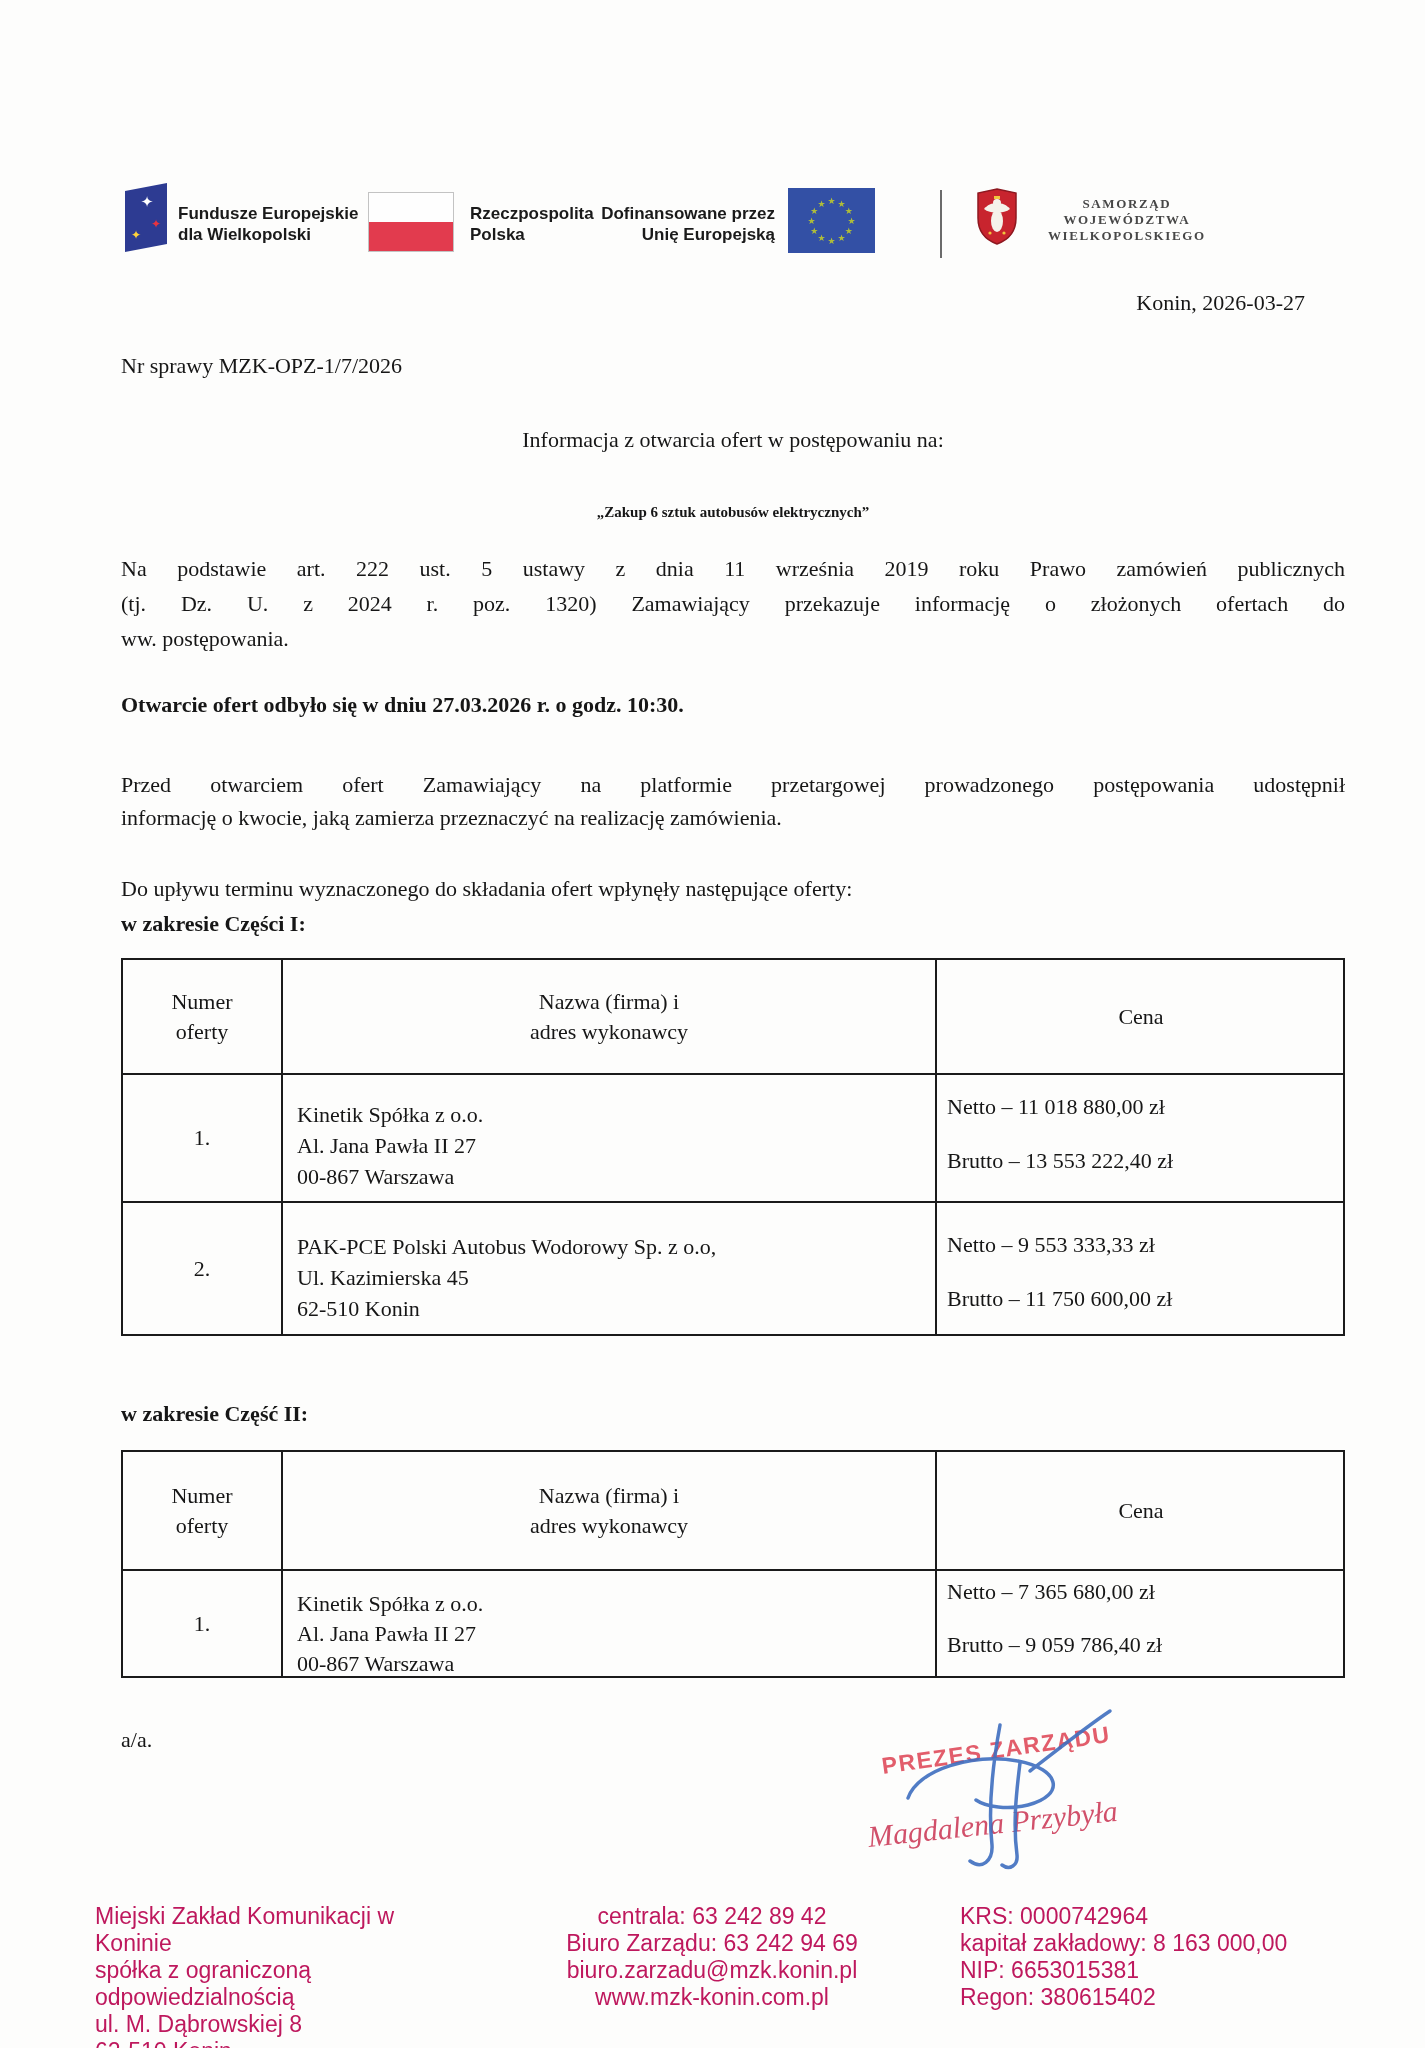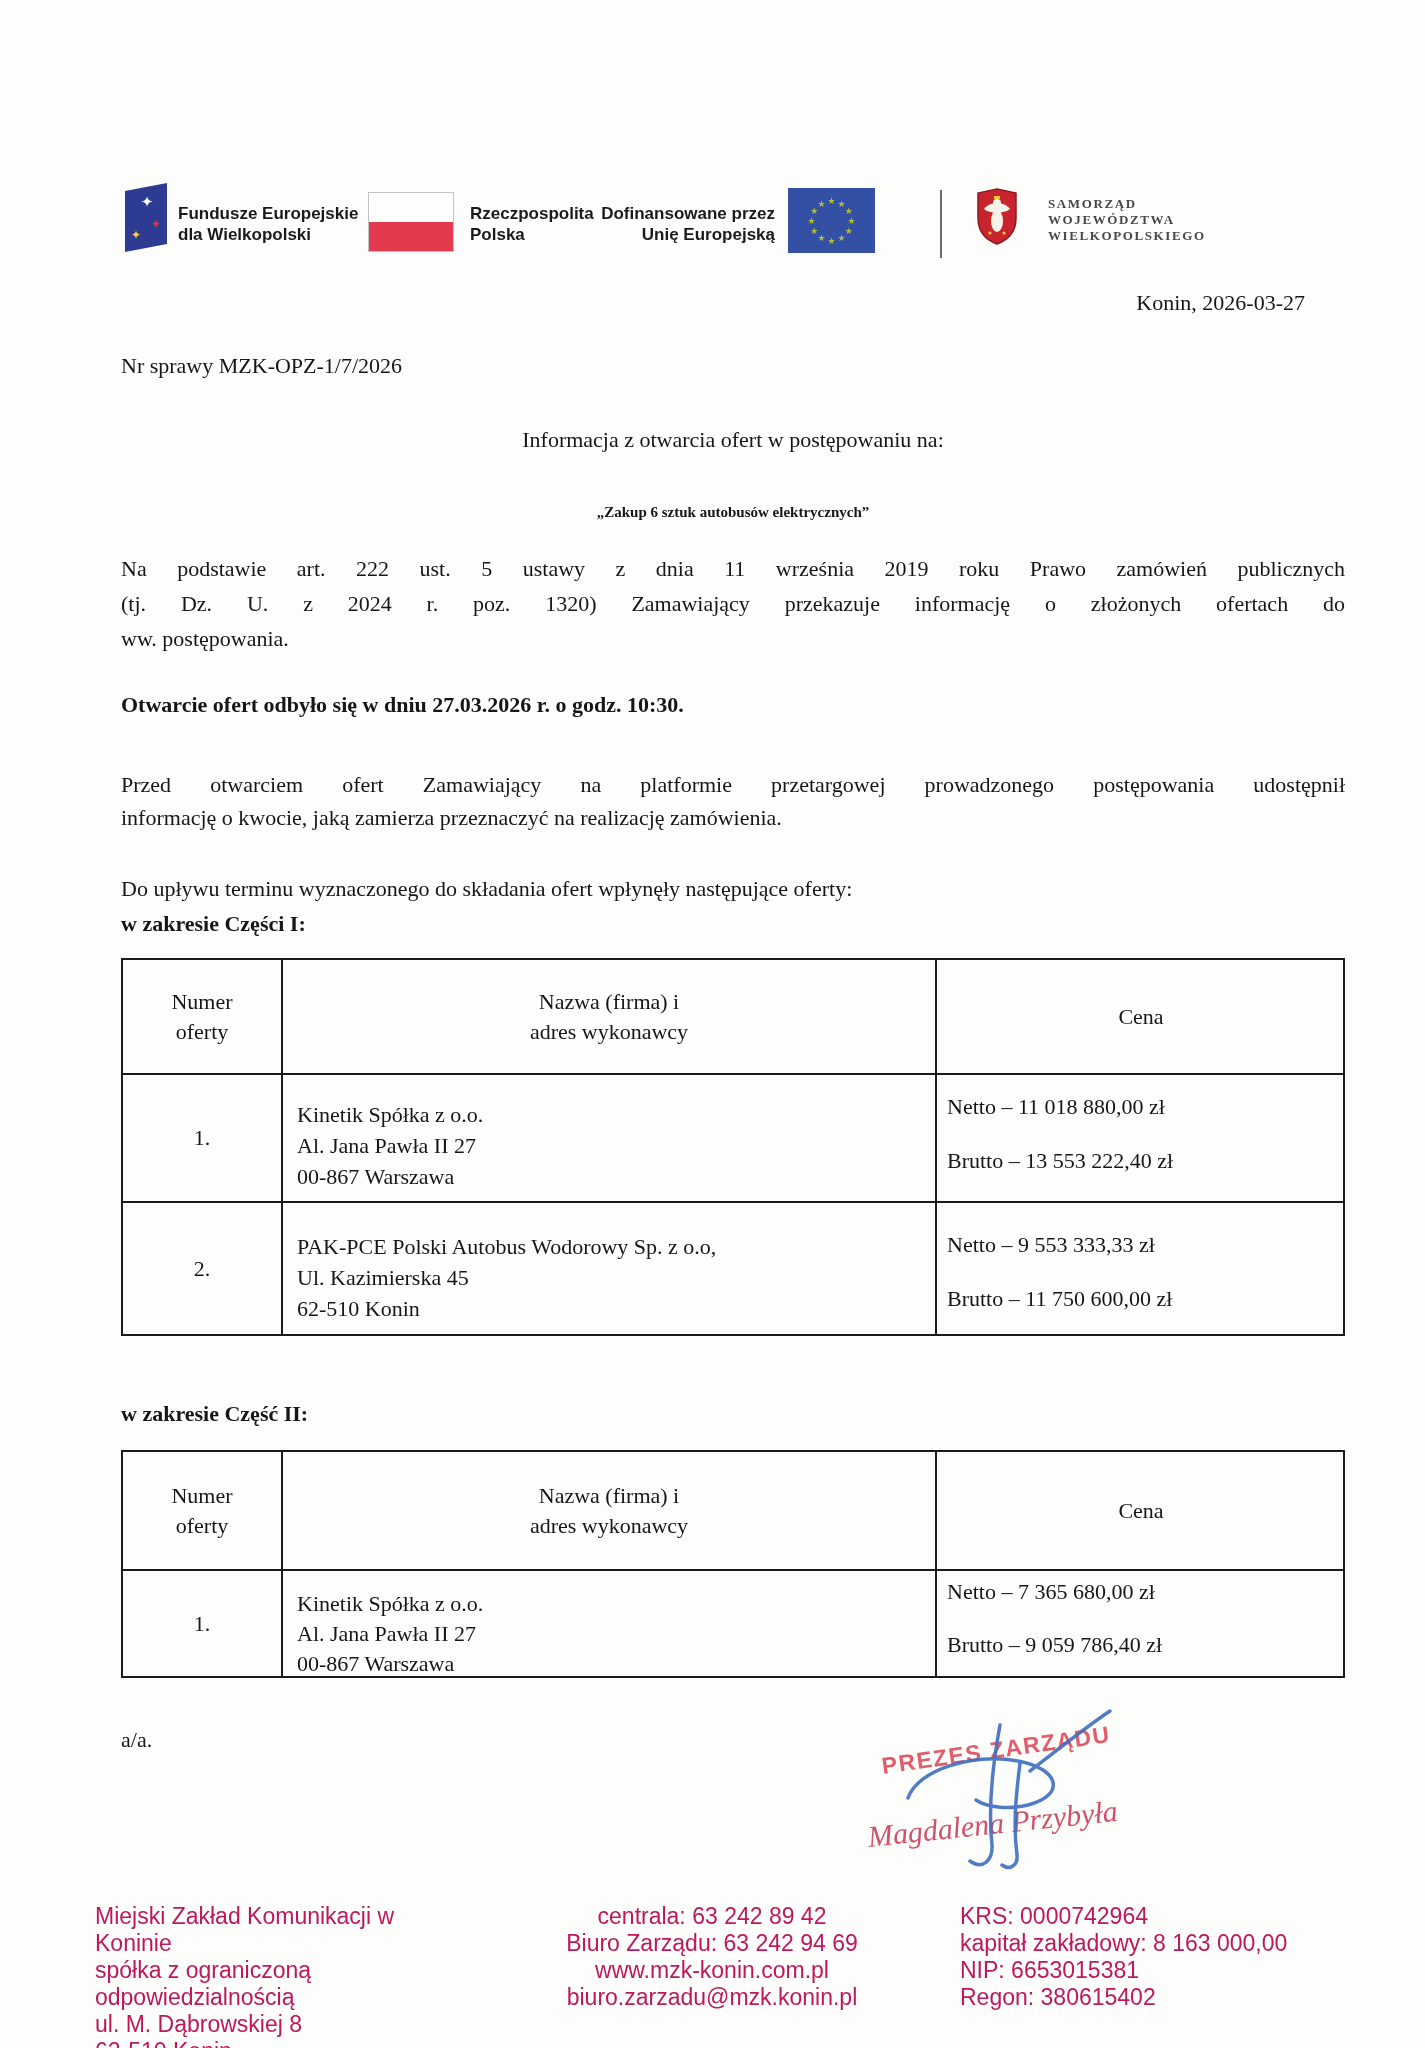--- a/index.html
+++ b/index.html
@@ -12,21 +12,21 @@
   .para{left:121px;width:1224px;line-height:35px;}
 
   
   .logo-text{font-family:"Liberation Sans",sans-serif;font-weight:bold;font-size:17px;
              line-height:21px;color:#1a1a1a;}
   .pol-flag{left:368px;top:192px;width:86px;height:60px;border:1px solid #c3c3c3;box-sizing:border-box;}
   .pol-flag .top{height:50%;background:#fefefe;}
   .pol-flag .bot{height:50%;background:#e23b4e;}
   .sep-line{left:940px;top:190px;width:2px;height:68px;background:#6b6b6b;}
   .samorzad{left:1048px;top:196px;font-size:13px;line-height:16px;font-weight:bold;
-            letter-spacing:1.6px;color:#474747;}
+            letter-spacing:1.6px;color:#474747;text-align:center;}
 
   
   .tbl{position:absolute;left:121px;width:1224px;display:grid;
        grid-template-columns:160px 654px 408px;border:2px solid #1b1b1b;box-sizing:border-box;}
   #table1{top:958px;grid-template-rows:115px 128px 131px;}
   #table2{top:1450px;grid-template-rows:119px 105px;}
   .cell{border-right:2px solid #1b1b1b;border-bottom:2px solid #1b1b1b;box-sizing:border-box;}
   .lc{border-right:none;}
   .lr{border-bottom:none;}
   .th{display:flex;flex-direction:column;align-items:center;justify-content:center;line-height:30px;}
@@ -224,22 +224,22 @@
 
   <div class="abs foot foot-left">
     <div>Miejski Zakład Komunikacji w Koninie</div>
     <div>spółka z ograniczoną odpowiedzialnością</div>
     <div>ul. M. Dąbrowskiej 8</div>
     <div>62-510 Konin</div>
   </div>
   <div class="abs foot foot-center">
     <div>centrala: 63 242 89 42</div>
     <div>Biuro Zarządu: 63 242 94 69</div>
+    <div>biuro.zarzadu@mzk.konin.pl</div>
     <div>www.mzk-konin.com.pl</div>
-    <div>biuro.zarzadu@mzk.konin.pl</div>
   </div>
   <div class="abs foot foot-right">
     <div>KRS: 0000742964</div>
     <div>kapitał zakładowy: 8 163 000,00</div>
     <div>NIP: 6653015381</div>
     <div>Regon: 380615402</div>
   </div>
 
 </div>
 

